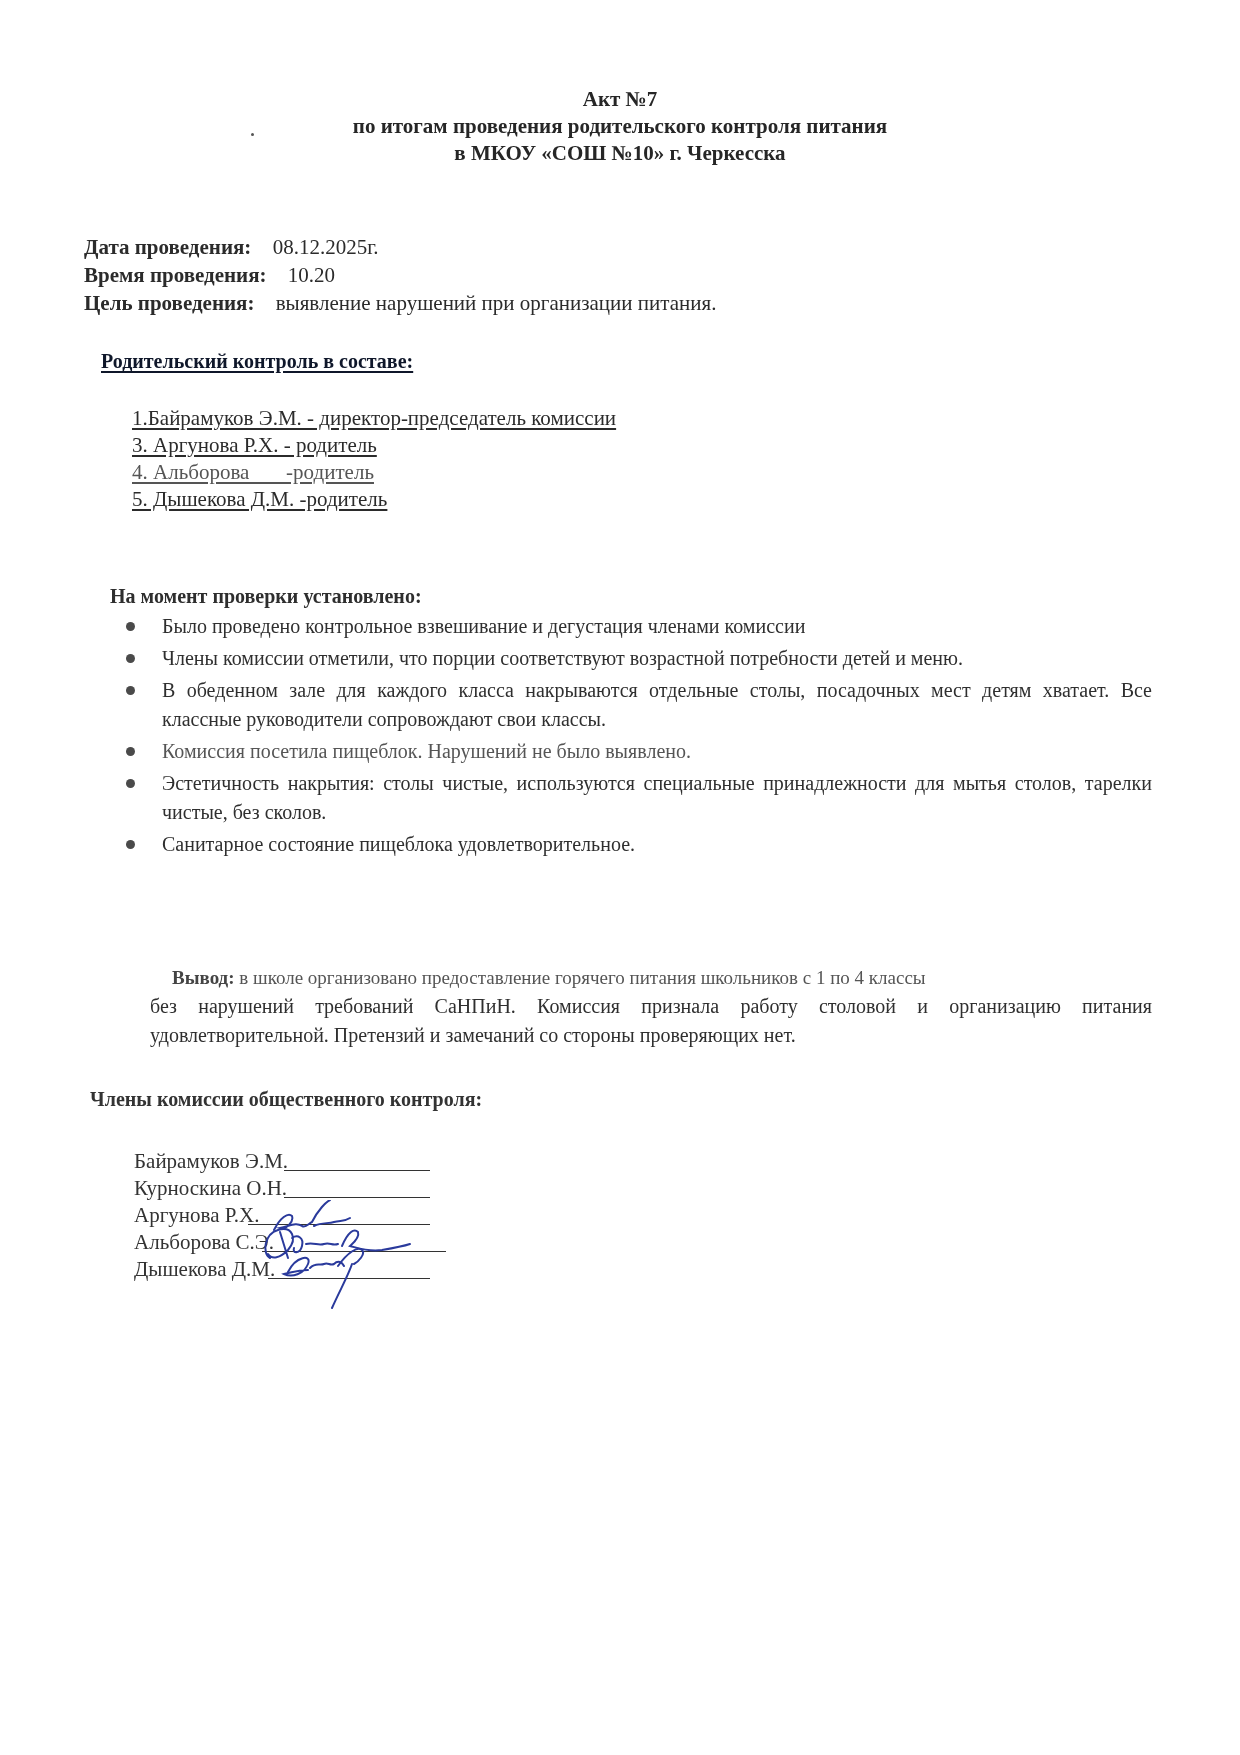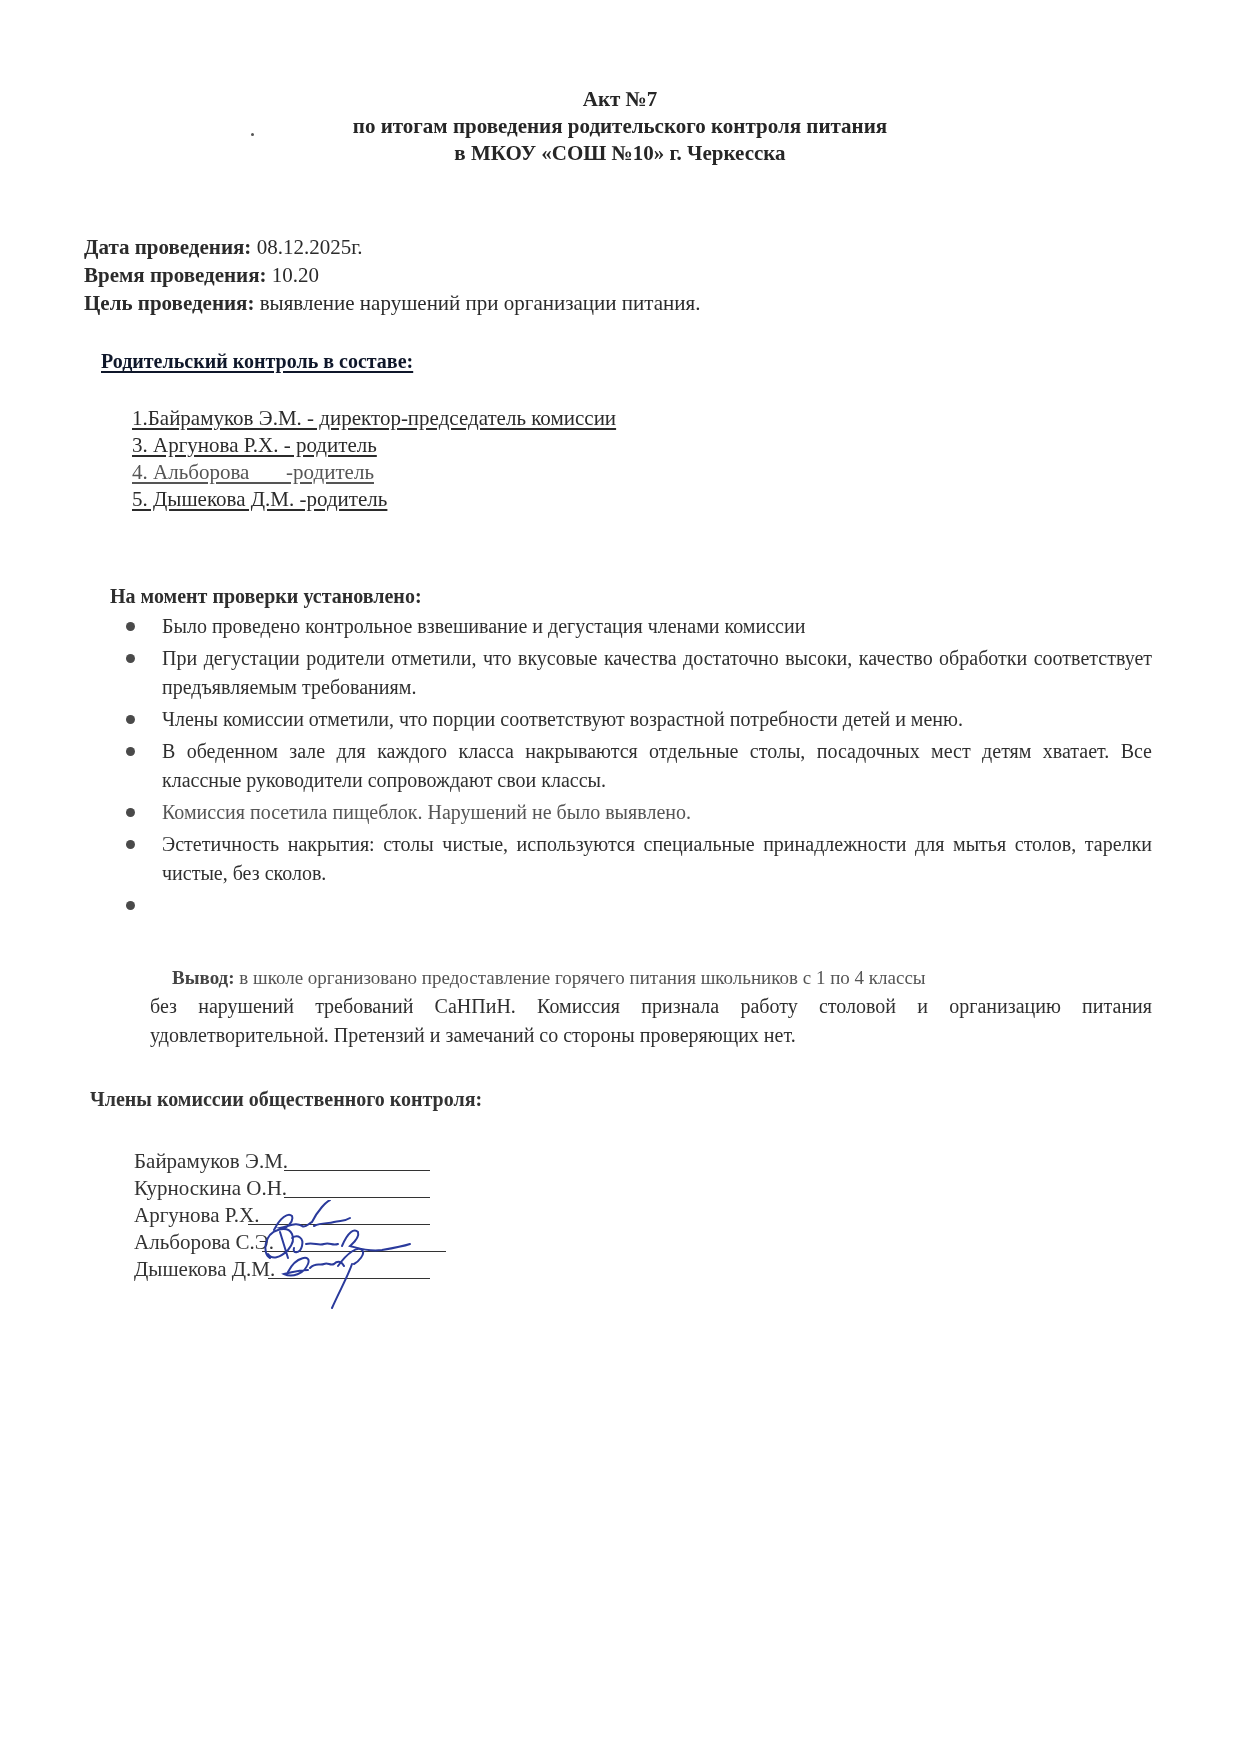--- a/index.html
+++ b/index.html
@@ -45,21 +45,21 @@
     }
     .meta {
       position: absolute;
       left: 84px;
       top: 233px;
       font-size: 21px;
       line-height: 28px;
     }
     .meta .row { white-space: nowrap; }
     .meta .lbl { font-weight: bold; color: #2b2b2b; }
-    .meta .val { color: #2b2b2b; }
+    .meta .val { color: #2b2b2b; margin-left: 16px; }
 
     .committee-heading {
       position: absolute;
       left: 101px;
       top: 350px;
       font-size: 20px;
       font-weight: bold;
       text-decoration: underline;
       text-underline-offset: 3px;
       color: #0f172a;
@@ -207,26 +207,25 @@
     <div class="m">1.Байрамуков Э.М. - директор-председатель комиссии</div>
     <div class="m">3. Аргунова Р.Х. - родитель</div>
     <div class="m faded">4. Альборова       -родитель</div>
     <div class="m">5. Дышекова Д.М. -родитель</div>
   </div>
 
   <div class="findings-heading">На момент проверки установлено:</div>
 
   <ul class="findings">
     <li><span class="bullet"></span><span>Было проведено контрольное взвешивание и дегустация членами комиссии</span></li>
-    <li><span class="bullet"></span><span>При дегустации родители отметили, что вкусовые качества достаточно высоки, качество обработки соответствует предъявляемым требованиям.</span></li>
     <li><span class="bullet"></span><span>Члены комиссии отметили, что порции соответствуют возрастной потребности детей и меню.</span></li>
     <li><span class="bullet"></span><span>В обеденном зале для каждого класса накрываются отдельные столы, посадочных мест детям хватает. Все классные руководители сопровождают свои классы.</span></li>
     <li class="faded"><span class="bullet"></span><span>Комиссия посетила пищеблок.  Нарушений не было выявлено.</span></li>
     <li><span class="bullet"></span><span>Эстетичность накрытия: столы чистые, используются специальные принадлежности для мытья столов, тарелки чистые, без сколов.</span></li>
-    <li><span class="bullet"></span></li>
+    <li><span class="bullet"></span><span>Санитарное состояние пищеблока удовлетворительное.</span></li>
   </ul>
 
   <div class="concl-line1">
     <span class="lbl">Вывод:</span><span> в школе организовано предоставление горячего питания школьников с 1 по 4 классы</span>
   </div>
   <div class="concl-rest">без нарушений требований СаНПиН. Комиссия признала работу столовой и организацию питания удовлетворительной. Претензий и замечаний со стороны проверяющих нет.</div>
 
   <div class="signers-heading">Члены комиссии общественного контроля:</div>
 
   <div class="signers">

